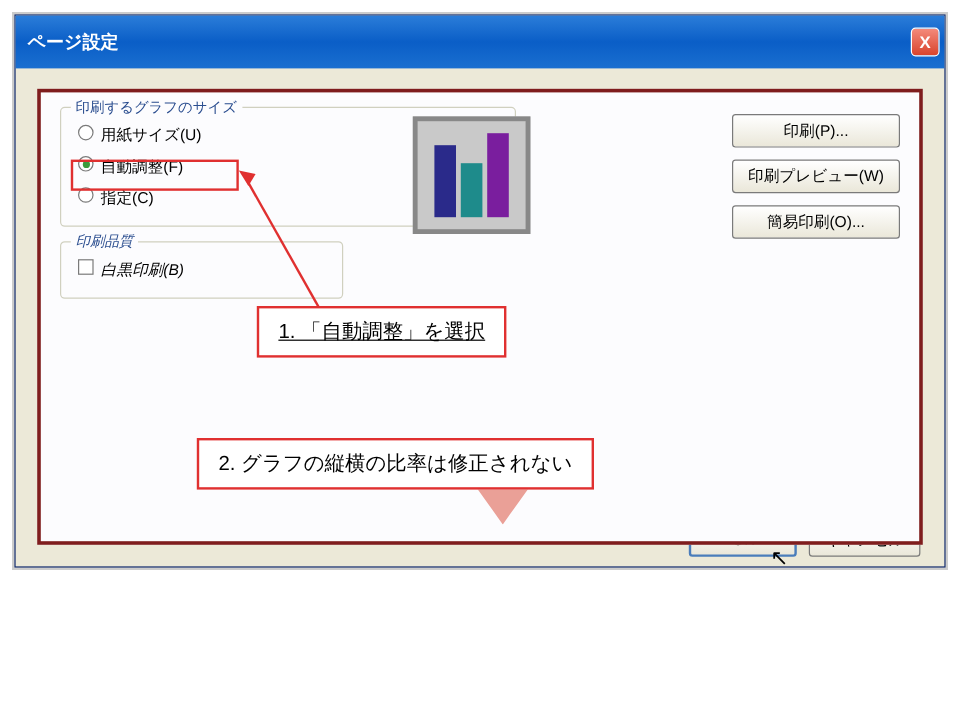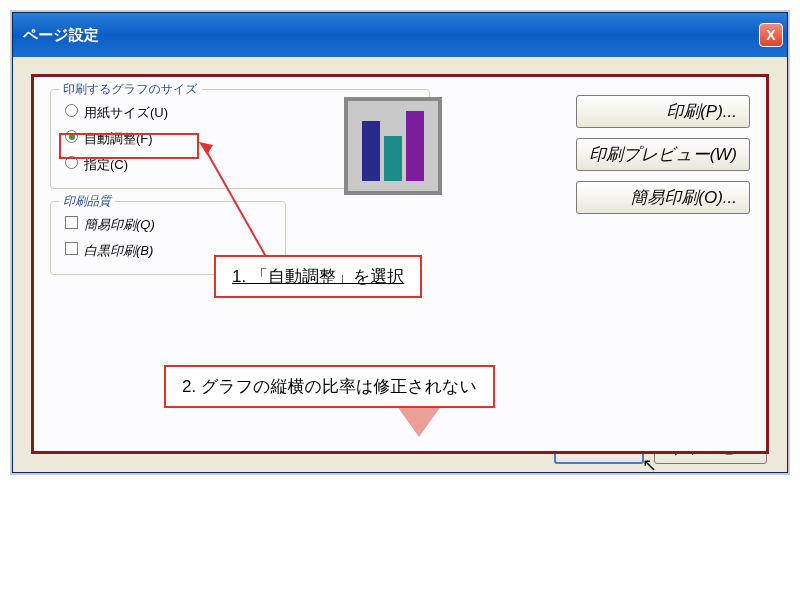--- a/index.html
+++ b/index.html
@@ -164,24 +164,23 @@
       display: flex;
       flex-direction: column;
       gap: 10px;
     }
     .btn {
       border: 1px solid #7a7a7a;
       background: linear-gradient(to bottom, #fff, #eae7d9);
       padding: 4px 12px;
       border-radius: 3px;
       cursor: pointer;
-      font-size: 17px;
+      font-size: 13px;
       min-width: 140px;
-      text-align: right;
-      font-style: italic;
+      text-align: center;
     }
     .btn.default {
       border: 2px solid #4a7dbb;
     }
     .annotation {
       position: absolute;
       border: 2px solid #e03030;
       background: #fff;
       padding: 8px 16px;
       font-size: 17px;
@@ -242,24 +241,20 @@
           <div class="radio-row">
             <span class="radio"></span>
             <span>指定(C)</span>
           </div>
         </div>
 
         <div class="groupbox" style="width:236px;font-style:italic;">
           <div class="groupbox-title">印刷品質</div>
           <div class="check-row">
             <span class="checkbox"></span>
-            <span>簡易印刷(Q)</span>
-          </div>
-          <div class="check-row">
-            <span class="checkbox"></span>
             <span>白黒印刷(B)</span>
           </div>
         </div>
 
         <div class="preview">
           <div class="bar1"></div>
           <div class="bar2"></div>
           <div class="bar3"></div>
         </div>
 

